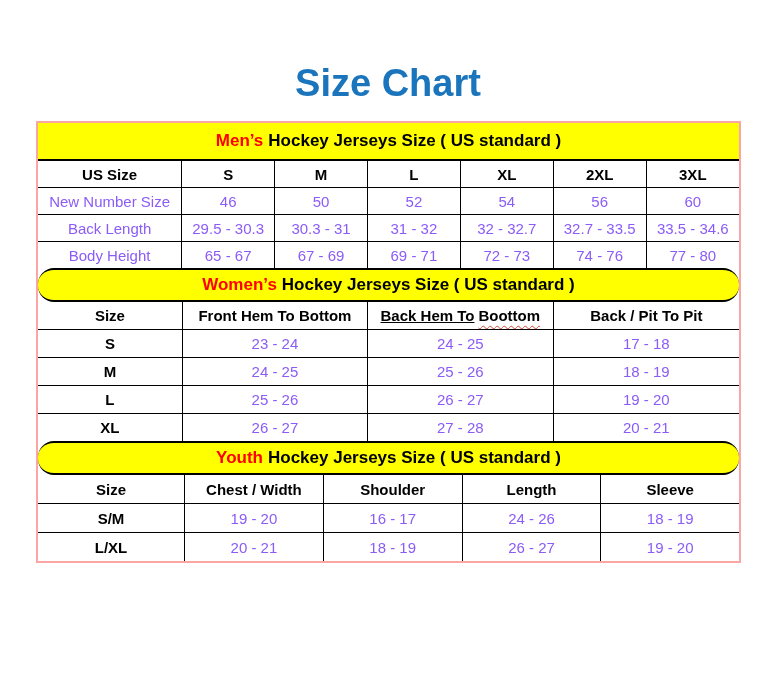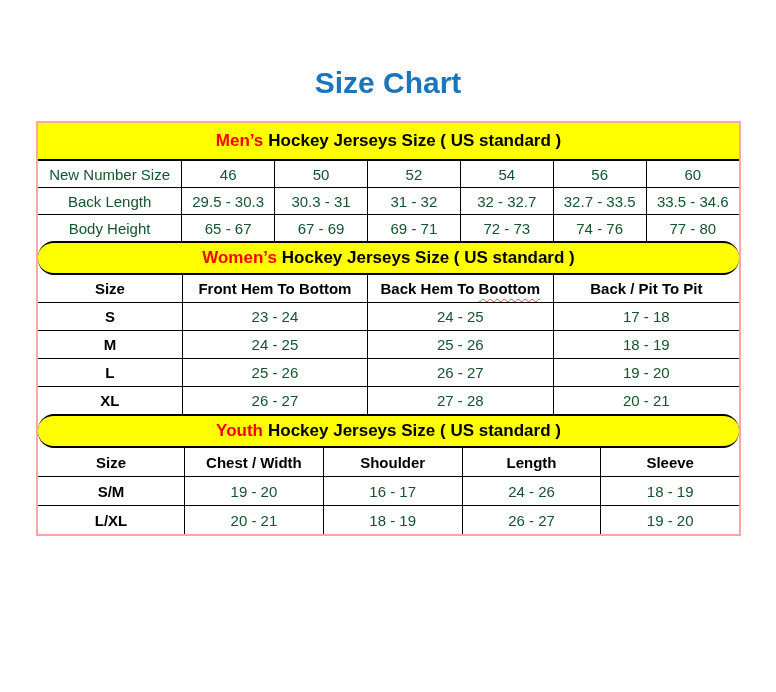--- a/index.html
+++ b/index.html
@@ -11,21 +11,21 @@
   body {
     width: 776px;
     height: 692px;
     overflow: hidden;
     position: relative;
   }
   .page-title {
     margin: 0;
     padding-top: 66px;
     text-align: center;
-    font-size: 30px;
+    font-size: 38px;
     line-height: 34px;
     font-weight: bold;
     color: #1B75BC;
   }
   .chart {
     box-sizing: border-box;
     margin: 21px 0 0 36px;
     width: 705px;
     border: 2px solid #fca5a5;
     background: #fff;
@@ -59,36 +59,36 @@
   th, td {
     border: 1px solid #000;
     text-align: center;
     vertical-align: middle;
     padding: 0 2px;
     font-size: 15px;
     overflow: hidden;
     white-space: nowrap;
   }
   th { font-weight: bold; color: #000; }
-  td { font-weight: normal; color: #14532d; }
+  td { font-weight: normal; color: #8b5cf6; }
   tr > *:first-child { border-left: none; }
   tr > *:last-child { border-right: none; }
   tr:first-child > * { border-top: none; }
   tr:last-child > * { border-bottom: none; }
   .men-table th, .men-table td { height: 26px; }
   .women-table th, .women-table td { height: 27px; }
   .youth-table th, .youth-table td { height: 28px; }
   .misspell {
     text-decoration: underline;
     text-decoration-style: wavy;
     text-decoration-color: #d04a3a;
     text-decoration-thickness: 1px;
     text-underline-offset: 4px;
   }
-  .wgap { margin-right: 4px; }
+  .wgap { margin-right: 4px; text-decoration: underline; }
 </style>
 </head>
 <body>
 
 <h1 class="page-title">Size Chart</h1>
 
 <div class="chart">
 
   <div class="band band-men">
     <span class="hl">Men’s</span>
@@ -98,20 +98,29 @@
     <colgroup>
       <col style="width:20.5%">
         <col style="width:13.25%">
         <col style="width:13.25%">
         <col style="width:13.25%">
         <col style="width:13.25%">
         <col style="width:13.25%">
         <col style="width:13.25%">
     </colgroup>
     <tbody>
+        <tr>
+      <th>US Size</th>
+      <th>S</th>
+      <th>M</th>
+      <th>L</th>
+      <th>XL</th>
+      <th>2XL</th>
+      <th>3XL</th>
+    </tr>
     <tr>
       <td>New Number Size</td>
       <td>46</td>
       <td>50</td>
       <td>52</td>
       <td>54</td>
       <td>56</td>
       <td>60</td>
     </tr>
     <tr>

